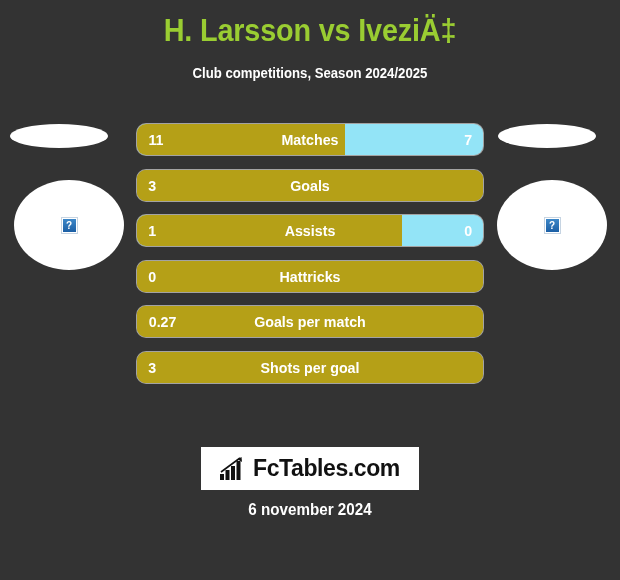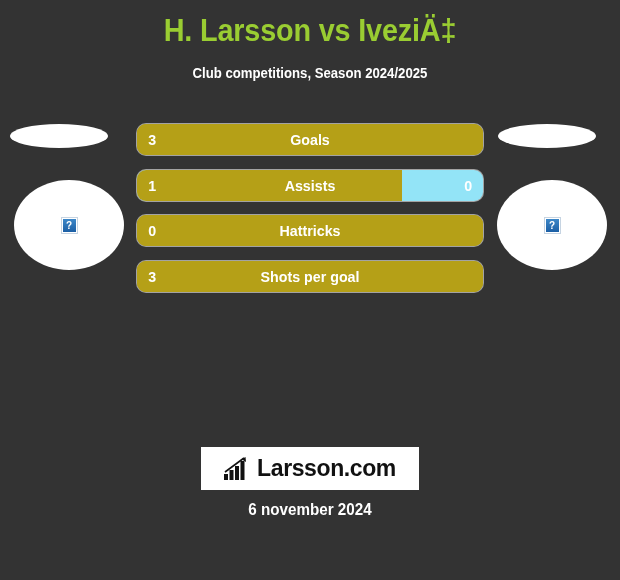--- a/index.html
+++ b/index.html
@@ -228,57 +228,72 @@
     <div class="flag-oval"></div>
     <div class="photo-oval">
       <div class="broken-img">
         <div class="sq">?</div>
       </div>
     </div>
   </div>
 
   <div id="bars">
       <div class="stat-row">
+        <div class="bar-track">
+          <div class="bar-fill" style="width: 60%; background: rgb(181, 160, 23);"></div>
+        </div>
+        <div class="val-left">11</div>
+        <div class="bar-label">Matches</div>
+        <div class="val-right">7</div>
+      </div>
+      <div class="stat-row">
         <div class="bar-track" style="background: rgb(181, 160, 23);">
           <div class="bar-fill" style="width: 100%; background: rgb(181, 160, 23);"></div>
         </div>
         <div class="val-left">3</div>
         <div class="bar-label">Goals</div>
       </div>
       <div class="stat-row">
         <div class="bar-track">
           <div class="bar-fill" style="width: 76.5%; background: rgb(181, 160, 23);"></div>
         </div>
         <div class="val-left">1</div>
         <div class="bar-label">Assists</div>
         <div class="val-right">0</div>
       </div>
       <div class="stat-row">
         <div class="bar-track" style="background: rgb(181, 160, 23);">
           <div class="bar-fill" style="width: 100%; background: rgb(181, 160, 23);"></div>
         </div>
         <div class="val-left">0</div>
         <div class="bar-label">Hattricks</div>
+      </div>
+      <div class="stat-row">
+        <div class="bar-track" style="background: rgb(181, 160, 23);">
+          <div class="bar-fill" style="width: 100%; background: rgb(181, 160, 23);"></div>
+        </div>
+        <div class="val-left">0.27</div>
+        <div class="bar-label">Goals per match</div>
       </div>
       <div class="stat-row">
         <div class="bar-track" style="background: rgb(181, 160, 23);">
           <div class="bar-fill" style="width: 100%; background: rgb(181, 160, 23);"></div>
         </div>
         <div class="val-left">3</div>
         <div class="bar-label">Shots per goal</div>
       </div>
     </div>
 
   <div id="logo-box">
     <svg id="logo-icon" width="26" height="24" viewBox="0 0 26 24">
       <rect x="0" y="17" width="4" height="6" fill="#111"></rect>
       <rect x="5.5" y="13" width="4" height="10" fill="#111"></rect>
       <rect x="11" y="9" width="4" height="14" fill="#111"></rect>
       <rect x="16.5" y="4" width="4" height="19" fill="#111"></rect>
       <path d="M1 15 L20 1" stroke="#111" stroke-width="1.6" fill="none"></path>
       <path d="M21.5 0 L22 5 L17.5 2.2 Z" fill="#111"></path>
     </svg>
-    <div id="logo-text">Larsson.com</div>
+    <div id="logo-text">FcTables.com</div>
   </div>
 
   <div id="date">6 november 2024</div>
 
 </div>
 
 </body></html>

